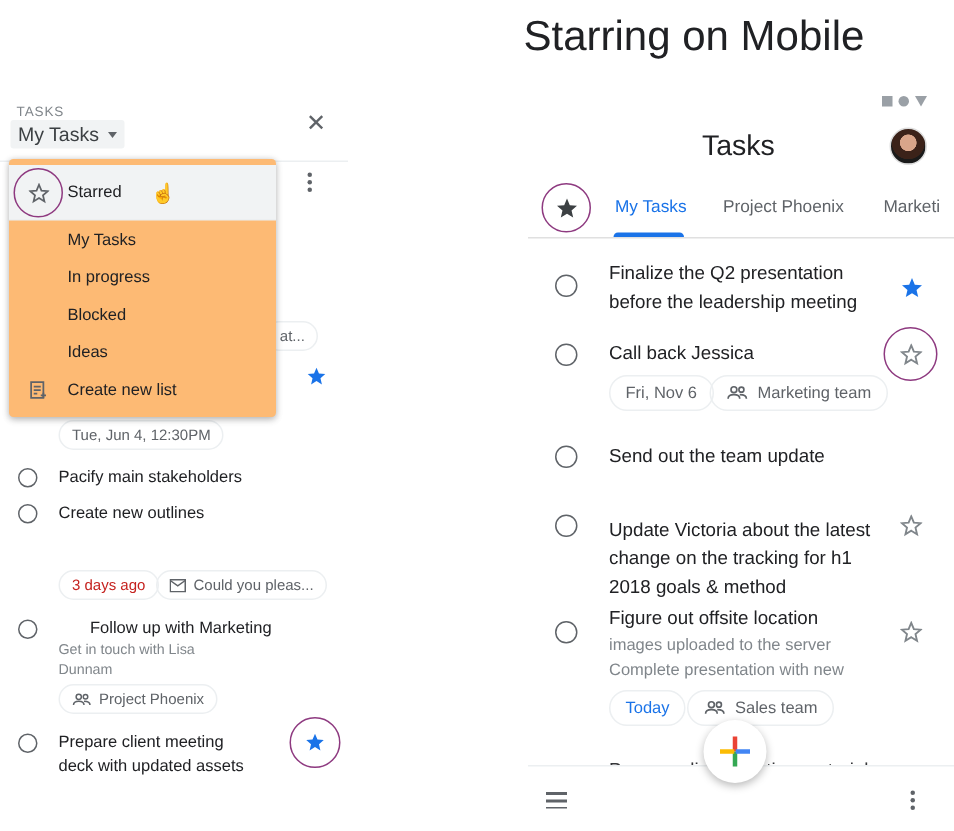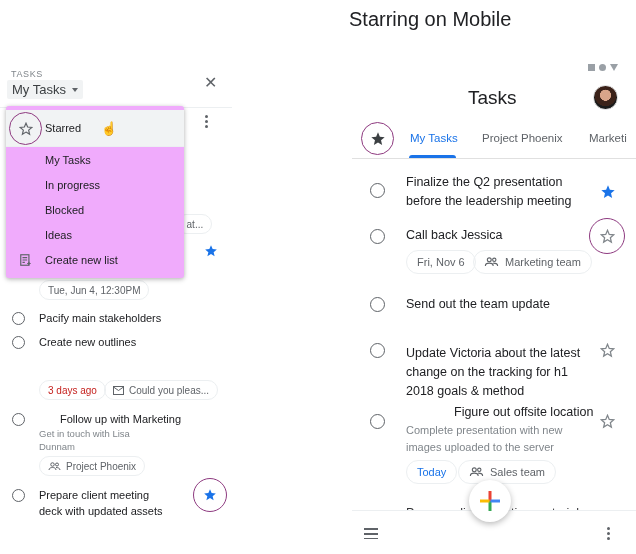--- a/index.html
+++ b/index.html
@@ -17,21 +17,21 @@
   .list-select .caret { width: 0; height: 0; border-left: 3.5px solid transparent; border-right: 3.5px solid transparent; border-top: 4px solid #5f6368; }
   .close-x { left: 204px; top: 74px; font-size: 16px; color: #5f6368; line-height: 18px; }
   .left-divider { left: 0; top: 107px; width: 232px; height: 1px; background: #eceff1; }
   .more-vert-left { left: 205px; top: 115px; display: flex; flex-direction: column; gap: 2px; }
   .more-vert-left span, .more-vert-right span { width: 3px; height: 3px; border-radius: 50%; background: #5f6368; display: block; }
 
   .bg-chip-right { left: 176px; top: 214px; height: 20px; padding: 0 8px 0 4px; border: 1px solid #eceff1; border-radius: 10px;
     font-size: 10px; color: #5f6368; display: flex; align-items: center; }
   .bg-star-left { left: 204px; top: 244px; }
 
-  .dropdown { left: 6px; top: 106px; width: 178px; height: 172px; background: #f0abfc; border-radius: 3px;
+  .dropdown { left: 6px; top: 106px; width: 178px; height: 172px; background: #fdba74; border-radius: 3px;
     box-shadow: 0 1px 4px rgba(0,0,0,0.25), 0 2px 6px rgba(0,0,0,0.08); }
   .dd-starred { position: absolute; left: 0; top: 4px; width: 178px; height: 36px; background: #f1f3f4;
     display: flex; align-items: center; }
   .dd-starred .lbl { position: absolute; left: 39px; font-size: 11px; color: #202124; }
   .dd-circle { position: absolute; left: 3px; top: 2px; width: 33px; height: 33px; border: 1.5px solid #8e3a80; border-radius: 50%;
     display: flex; align-items: center; justify-content: center; }
   .cursor { position: absolute; left: 95px; top: 11px; font-size: 13px; color: #3c4043; }
   .dd-sep { position: absolute; left: 0; top: 40px; width: 178px; height: 1px; background: #eceff1; }
   .dd-item { position: absolute; left: 39px; font-size: 11px; color: #202124; }
   .dd-create-icon { position: absolute; left: 13px; top: 147px; width: 14px; height: 14px; }
@@ -39,21 +39,21 @@
   .chip { position: absolute; height: 20px; padding: 0 8px; border: 1px solid #eceff1; border-radius: 10px;
     font-size: 10px; color: #5f6368; display: flex; align-items: center; gap: 5px; white-space: nowrap; }
   .chip.red { color: #c5221f; }
   .checkbox-s { position: absolute; width: 13px; height: 13px; border: 1.6px solid #5f6368; border-radius: 50%; }
   .task-s { position: absolute; left: 39px; font-size: 11px; color: #202124; line-height: 16px; }
   .task-s-note { position: absolute; left: 39px; font-size: 9.5px; color: #80868b; line-height: 13px; }
   .ring-left { left: 193px; top: 478px; width: 34px; height: 34px; border: 1.5px solid #8e3a80; border-radius: 50%;
     display: flex; align-items: center; justify-content: center; }
 
   
-  .heading { left: 349px; top: 8px; font-size: 20px; color: #202124; }
+  .heading { left: 349px; top: 8px; font-size: 28px; color: #202124; }
   .status-icons { left: 588px; top: 64px; display: flex; gap: 4px; align-items: center; }
   .status-sq { width: 7px; height: 7px; background: #9aa0a6; }
   .status-dot { width: 7px; height: 7px; background: #9aa0a6; border-radius: 50%; }
   .status-tri { width: 0; height: 0; border-left: 4px solid transparent; border-right: 4px solid transparent; border-top: 7px solid #9aa0a6; }
   .app-title { left: 468px; top: 87px; font-size: 19px; color: #202124; }
   .avatar { left: 593px; top: 85px; width: 25px; height: 25px; border-radius: 50%; overflow: hidden;
     background: radial-gradient(circle at 50% 40%, #d9a58a 0 30%, #3b2219 32% 60%, #1a1a1a 62%); border: 1px solid #ddd; }
 
   .tab-ring { left: 361px; top: 122px; width: 33px; height: 33px; border: 1.5px solid #8e3a80; border-radius: 50%;
     display: flex; align-items: center; justify-content: center; }
@@ -227,24 +227,24 @@
 <div class="task-m" style="top:332px;margin-top:12px;">
   <div>Update Victoria about the latest</div>
   <div>change on the tracking for h1</div>
   <div>2018 goals &amp; method</div>
 </div>
 <svg class="abs" style="left:600px;top:343px;" width="15" height="15" viewBox="0 0 24 24">
     <path fill="none" stroke="#80868b" stroke-width="2" d="M12 17.27L18.18 21l-1.64-7.03L22 9.24l-7.19-.61L12 2 9.19 8.63 2 9.24l5.46 4.73L5.82 21z"></path>
   </svg>
 
 <div class="checkbox-m" style="top:414px;"></div>
-<div class="task-m" style="top:403px;margin-left:48px;">Figure out offsite location</div>
+<div class="task-m" style="top:403px;">Figure out offsite location</div>
 <div class="task-m-note" style="top:422px;">
+  <div>images uploaded to the server</div>
   <div>Complete presentation with new</div>
-  <div>images uploaded to the server</div>
 </div>
 <svg class="abs" style="left:600px;top:414px;" width="15" height="15" viewBox="0 0 24 24">
     <path fill="none" stroke="#80868b" stroke-width="2" d="M12 17.27L18.18 21l-1.64-7.03L22 9.24l-7.19-.61L12 2 9.19 8.63 2 9.24l5.46 4.73L5.82 21z"></path>
   </svg>
 <div class="chip-m blue" style="left:406px;top:460px;">
   <span>Today</span>
 </div>
 <div class="chip-m" style="left:458px;top:460px;">
   <svg width="15" height="10" viewBox="0 0 26 18">
       <circle cx="9" cy="5" r="3.5" fill="none" stroke="#5f6368" stroke-width="2"></circle>

